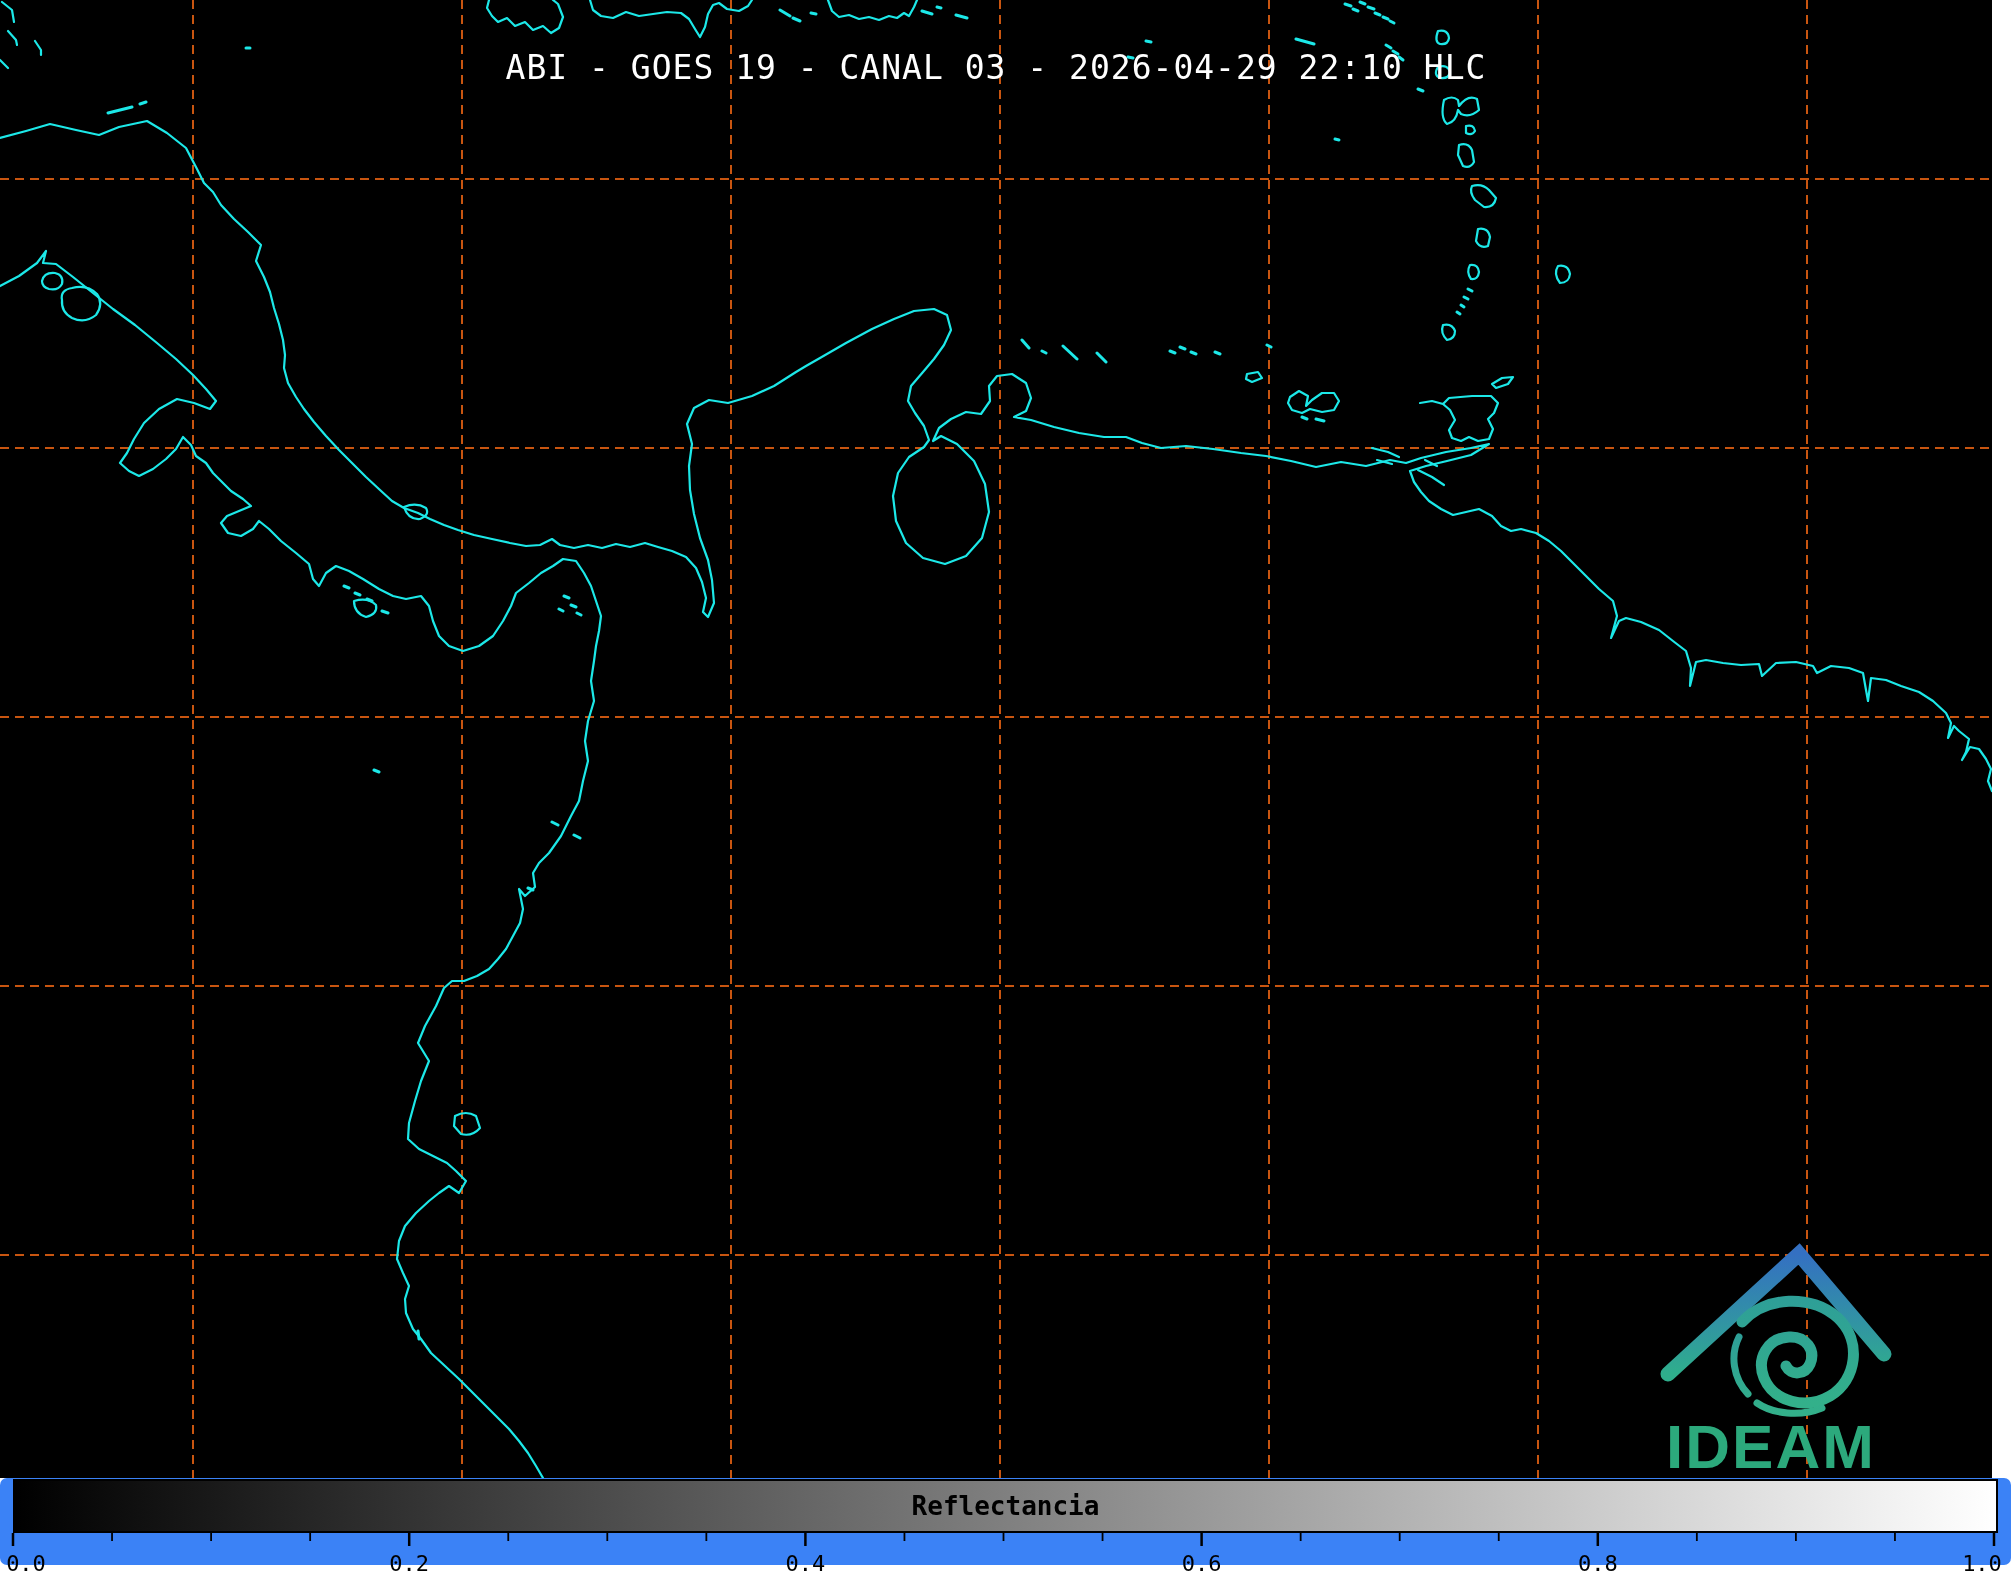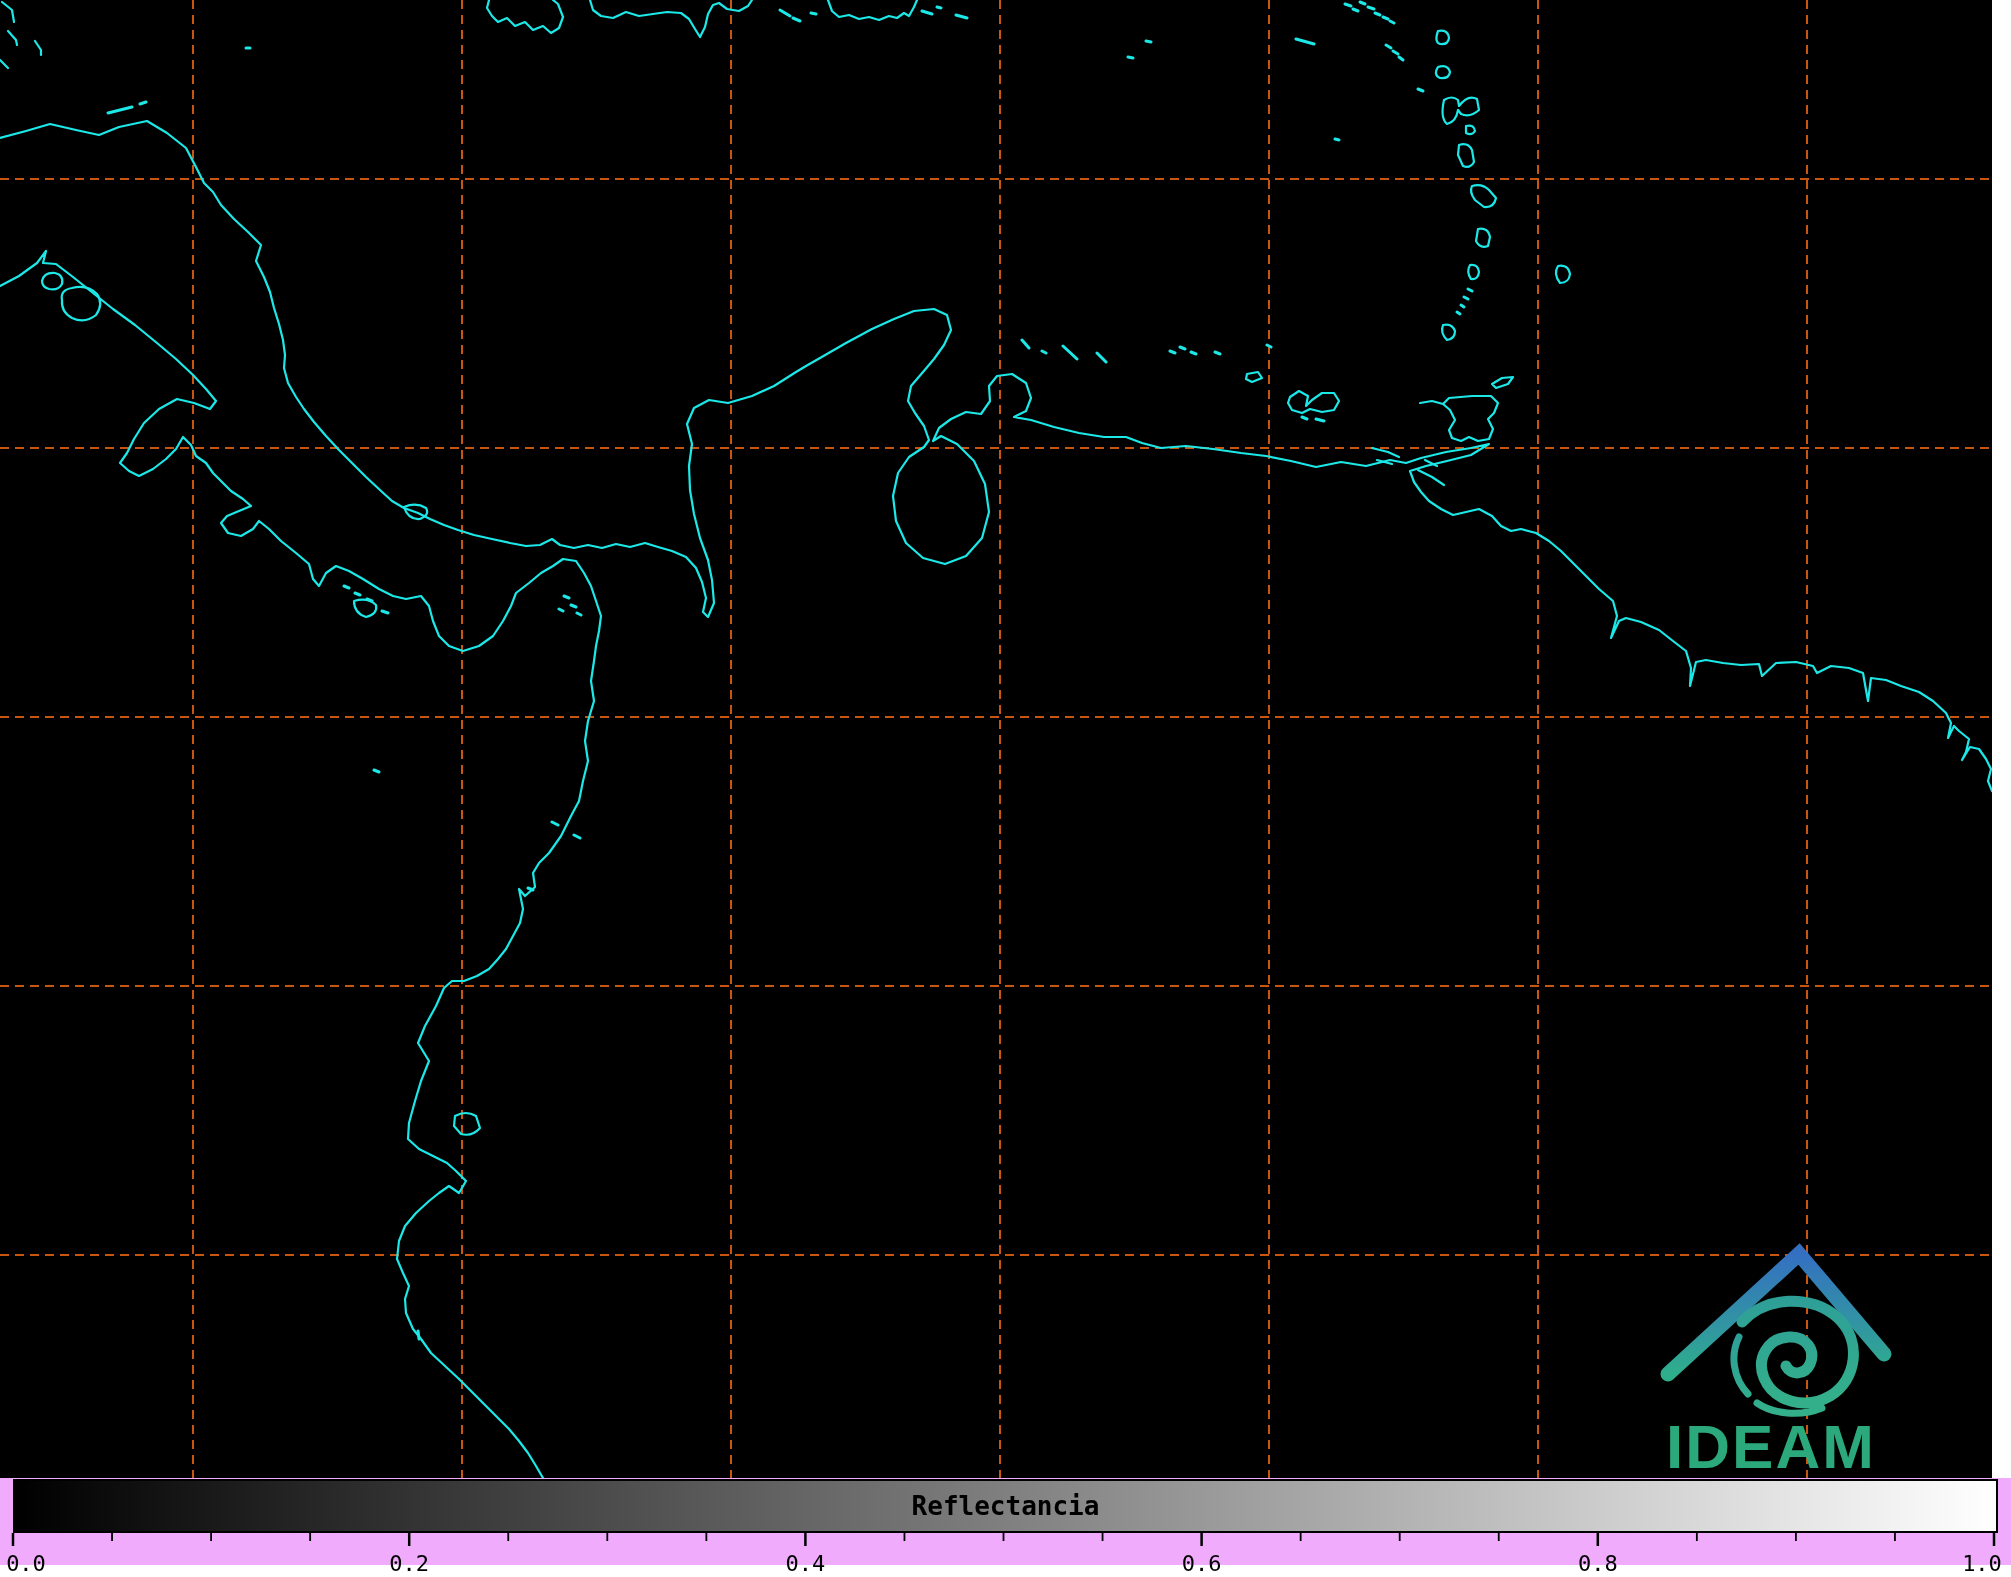--- a/index.html
+++ b/index.html
@@ -36,21 +36,22 @@
   #logo-swirl2{stroke:url(#swirlgrad);stroke-width:7;fill:none;stroke-linecap:round;}
   #logo-text{
     font-family:"Liberation Sans", sans-serif;
     font-weight:bold;
     font-size:62px;
     letter-spacing:2px;
     text-anchor:middle;
   }
   .cbar-strip{
     position:absolute;left:0;top:1478px;width:2011px;height:87px;
-    background:#f0abfc;
+    background:#3b82f6;
+    border-radius:7px;
   }
   .cbar-gradient{
     position:absolute;left:13px;top:1px;width:1981px;height:50px;
     border:2px solid #000;
   }
   .cbar-label{
     position:absolute;left:0;top:13px;width:2011px;
     text-align:center;
     color:#000;
     font-size:26px;
@@ -127,20 +128,21 @@
           <path d="M 1345 4 l 6 2 M 1353 9 l 5 2 M 1360 2 l 5 2 M 1368 7 l 6 2 M 1375 13 l 5 2 M 1383 17 l 5 2 M 1390 21 l 4 2 M 1335 139 l 4 1 M 1386 45 l 5 3 M 1393 51 l 5 3 M 1399 57 l 4 3 M 1418 89 l 5 2" class="coast dots"></path>
           <path d="M 382 611 l 6 2 M 564 596 l 5 2 M 571 605 l 5 2 M 577 613 l 4 2 M 559 609 l 4 2 M 344 586 l 5 2 M 355 593 l 5 2 M 367 599 l 5 2 M 374 770 l 5 2 M 528 888 l 5 2 M 552 822 l 6 3 M 574 835 l 6 3 M 418 1331 l 1 8" class="coast dots"></path>
         </g>
       <g id="logo-group">
         <path id="logo-roof" d="M 1668 1374 L 1799 1254 L 1884 1354"></path>
         <path id="logo-swirl" d="M 1742 1322 C 1765 1296 1812 1294 1838 1318 C 1862 1341 1857 1380 1830 1396 C 1806 1410 1774 1402 1764 1378 C 1756 1358 1768 1338 1789 1337 C 1806 1336 1816 1350 1810 1364 C 1805 1375 1791 1376 1786 1366"></path>
         <path id="logo-swirl2" d="M 1739 1337 C 1730 1355 1733 1378 1748 1394 M 1822 1408 C 1800 1417 1773 1414 1757 1403"></path>
         <text id="logo-text" x="1771" y="1468" fill="#2CA97C">IDEAM</text>
       </g>
     </svg>
+    <div class="map-title">ABI - GOES 19 - CANAL 03 - 2026-04-29 22:10 HLC</div>
   </div>
 
   <div class="cbar-strip">
     <div class="cbar-gradient" id="cbar-gradient" style="background: linear-gradient(to right, rgb(0, 0, 0), rgb(255, 255, 255));"></div>
     <div class="cbar-label">Reflectancia</div>
     <svg id="cbar-ticks" width="2011" height="44">
         <line x1="13" y1="0" x2="13" y2="13" class="tick" stroke-width="2.5"></line>
         <text x="26" y="38" class="tick-label">0.0</text>
         <line x1="112.05" y1="0" x2="112.05" y2="8" class="tick" stroke-width="1.8"></line>
         <line x1="211.1" y1="0" x2="211.1" y2="8" class="tick" stroke-width="1.8"></line>

